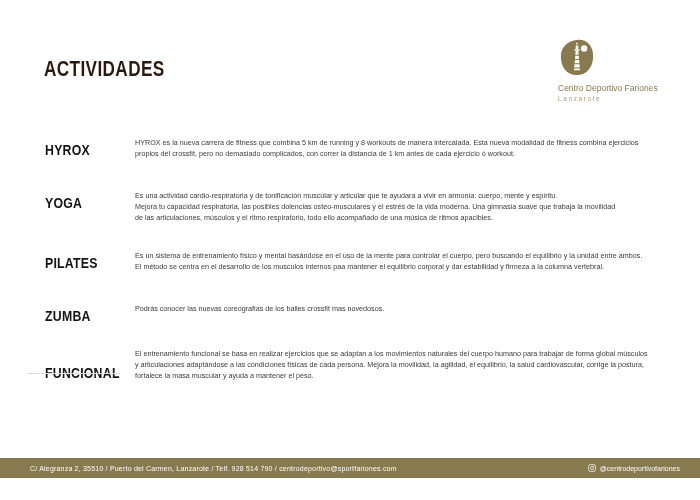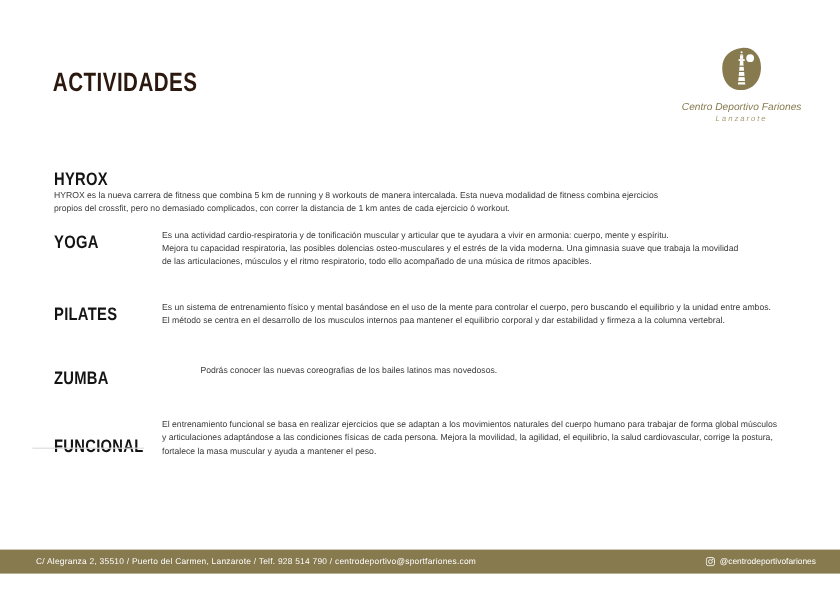--- a/index.html
+++ b/index.html
@@ -21,46 +21,44 @@
     letter-spacing: 0.5px;
     transform: scaleX(0.78);
     transform-origin: left top;
     white-space: nowrap;
   }
   .brand {
     position: absolute;
     left: 558px;
     top: 38px;
     width: 120px;
-    text-align: center;
-    font-style: italic;
   }
   .brand-logo { display: inline-block; }
   .brand-name {
     font-size: 8.5px;
     color: #877a4f;
     margin-top: 1px;
     white-space: nowrap;
   }
   .brand-location {
     font-size: 6.5px;
     color: #a99d76;
     letter-spacing: 1.6px;
     margin-top: 2px;
   }
   .row {
     position: absolute;
     left: 45px;
     width: 648px;
     display: flex;
   }
-  .row-hyrox    { top: 138px; flex-direction: column; }
+  .row-hyrox    { top: 138px; }
   .row-yoga     { top: 191px; }
   .row-pilates  { top: 251px; }
-  .row-zumba    { top: 304px; gap: 32px; }
+  .row-zumba    { top: 304px; }
   .row-funcional{ top: 349px; align-items: flex-end; }
   .activity-label {
     flex: none;
     width: 90px;
     padding-top: 3px;
     font-size: 15px;
     font-weight: bold;
     color: #141414;
     letter-spacing: 0.3px;
     transform: scaleX(0.82);
@@ -141,21 +139,21 @@
 
   <div class="row row-yoga">
     <div class="activity-label">YOGA</div>
     <div class="activity-desc">Es una actividad cardio-respiratoria y de tonificación muscular y articular que te ayudara a vivir en armonia: cuerpo, mente y espíritu.
 Mejora tu capacidad respiratoria, las posibles dolencias osteo-musculares y el estrés de la vida moderna. Una gimnasia suave que trabaja la movilidad
 de las articulaciones, músculos  y el ritmo respiratorio, todo ello acompañado de una música de ritmos apacibles.</div>
   </div>
 
   <div class="row row-zumba">
     <div class="activity-label">ZUMBA</div>
-    <div class="activity-desc">Podrás conocer las nuevas coreografias de los bailes latinos mas novedosos.</div>
+    <div class="activity-desc">Podrás conocer las nuevas coreografias de los bailes crossfit mas novedosos.</div>
   </div>
 
   <div class="row row-funcional">
     <div class="activity-label">FUNCIONAL</div>
     <div class="activity-desc">El entrenamiento funcional se basa en realizar ejercicios que se adaptan a los movimientos naturales del cuerpo humano para trabajar de forma global músculos
 y articulaciones adaptándose a las condiciones físicas de cada persona. Mejora la movilidad, la agilidad, el equilibrio, la salud cardiovascular, corrige la postura,
 fortalece la masa muscular y ayuda a mantener el peso.</div>
   </div>
 
   <div class="funcional-underline"></div>

